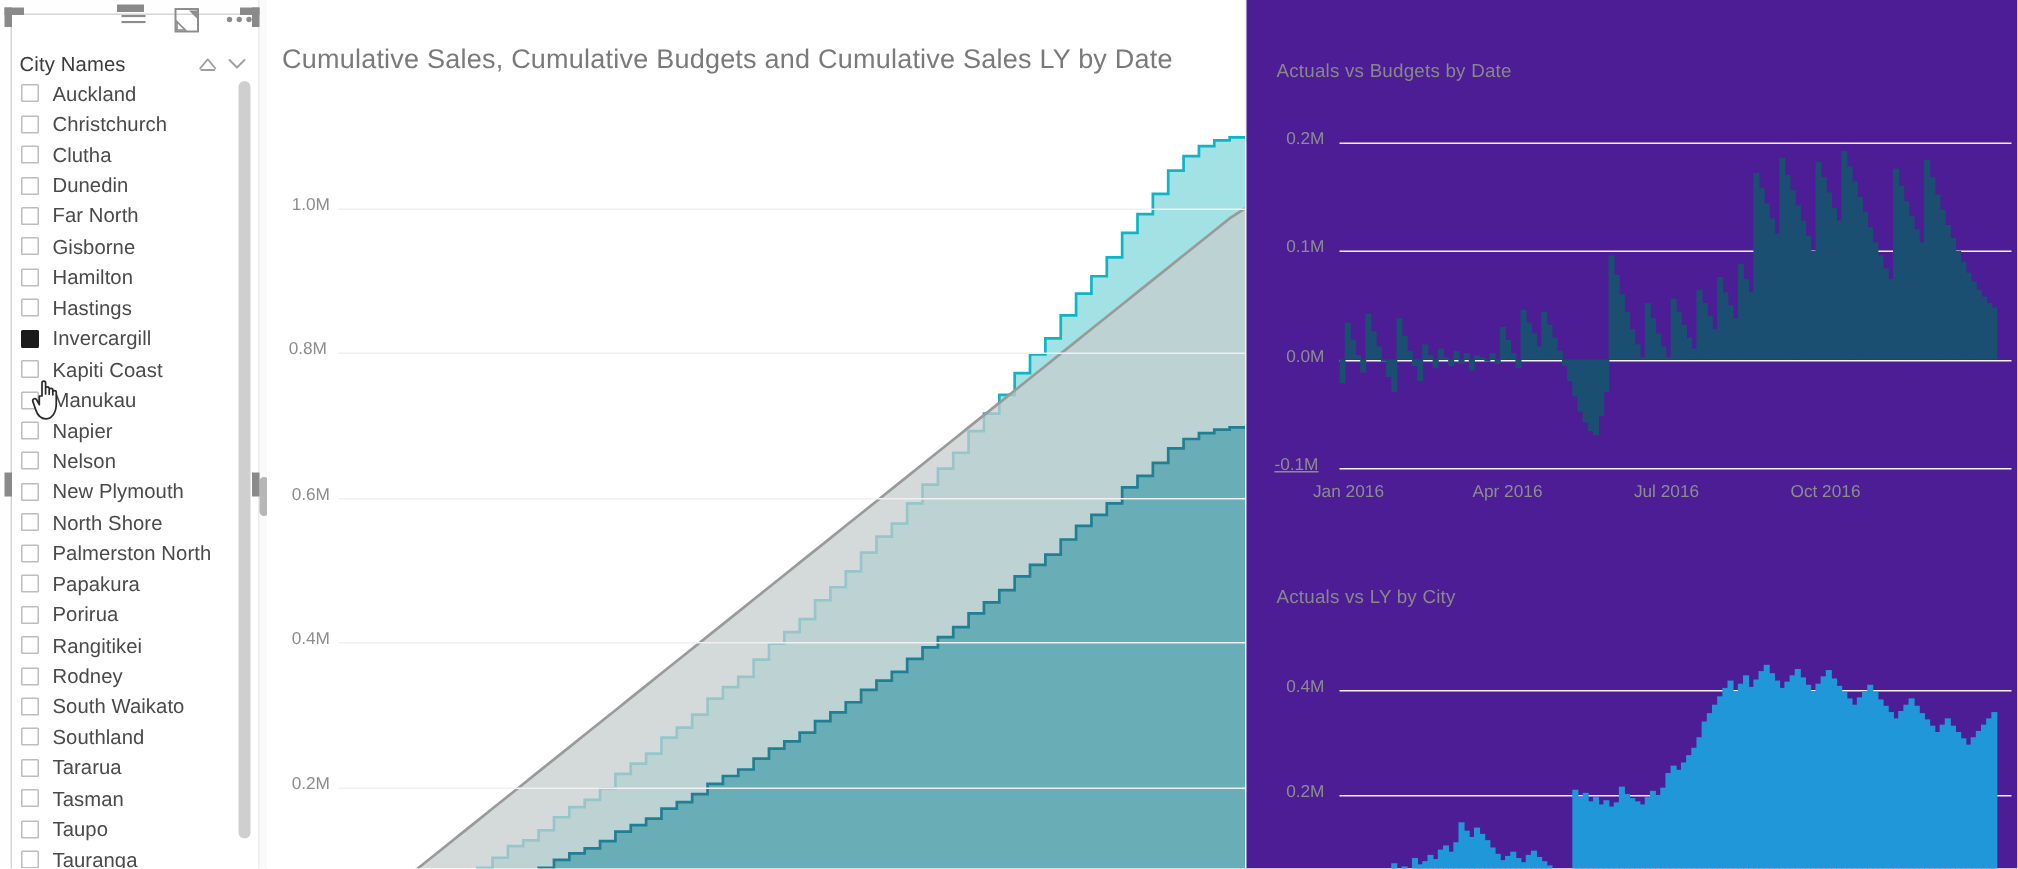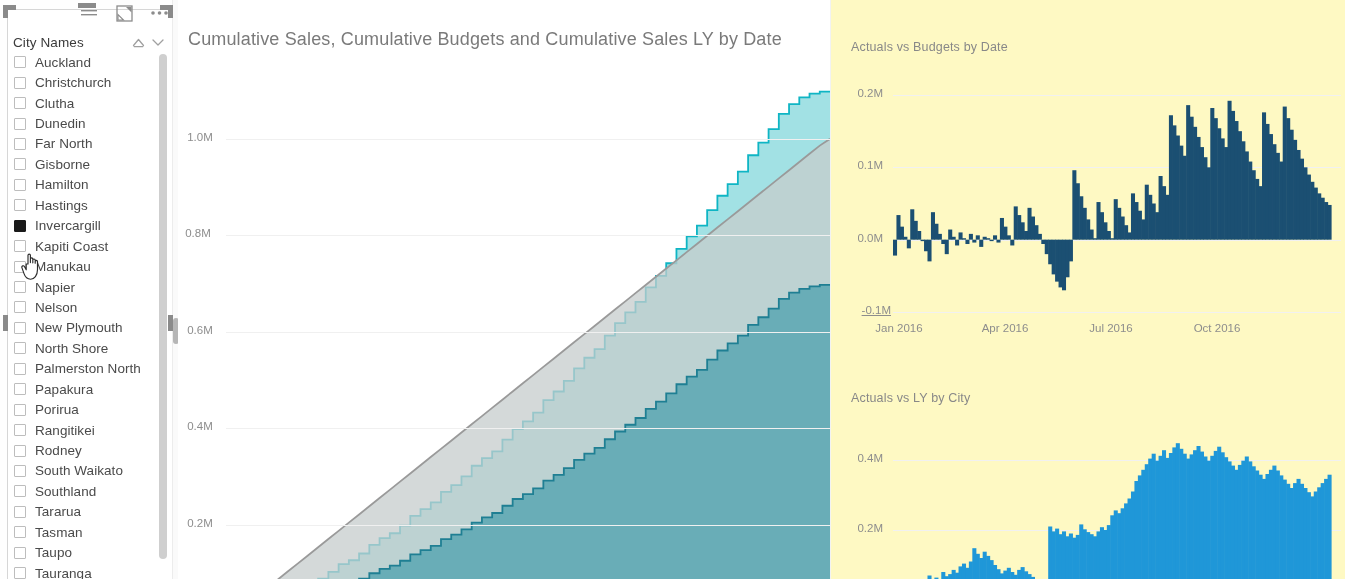--- a/index.html
+++ b/index.html
@@ -126,32 +126,32 @@
   .lg-entry { display: flex; align-items: center; gap: 4px; }
   .lg-dot { width: 9px; height: 9px; border-radius: 50%; }
   .lg-text { font-size: 11.5px; color: #4c4c4c; letter-spacing: 0.05px; }
 
   .mc-plot {
     position: absolute; left: 0; top: 80px;
     width: 652px; height: 499px;
   }
   .mc-ylabel {
     position: absolute; font-size: 11.5px; color: #8d8d8d;
-    text-align: center; width: 40px;
+    text-align: right; width: 40px;
   }
   .mc-grid {
     position: absolute; left: 48px; width: 604px; height: 1px;
     background: #f0f0f0;
   }
 
   
   .right-col {
     position: absolute; left: 830px; top: 0;
     width: 515px; height: 579px;
-    background: #fef9c3;
+    background: #4c1d95;
     border-left: 1px solid #f2f2f2;
   }
   .rc-title {
     position: absolute; font-size: 12.5px; color: #888; letter-spacing: 0.15px;
   }
   .rc-ylabel {
     position: absolute; font-size: 11.5px; color: #8d8d8d;
     text-align: right; width: 42px;
   }
   .rc-xlabel {
@@ -372,21 +372,21 @@
   <div class="right-col">
 
     <div class="rc-title" style="left:20px; top:40px;">Actuals vs Budgets by Date</div>
     <div id="avb-axis">
         <div class="rc-ylabel" style="left: 10px; top: 87px;">0.2M</div>
         <div class="rc-grid" style="left: 62px; width: 448px; top: 95px;"></div>
         <div class="rc-ylabel" style="left: 10px; top: 159.333px;">0.1M</div>
         <div class="rc-grid" style="left: 62px; width: 448px; top: 167.333px;"></div>
         <div class="rc-ylabel" style="left: 10px; top: 231.667px;">0.0M</div>
         <div class="rc-grid" style="left: 62px; width: 448px; top: 239.667px;"></div>
-        <div class="rc-ylabel" style="left: 18px; top: 304px; text-decoration: underline;">-0.1M</div>
+        <div class="rc-ylabel" style="left: 6px; top: 304px; text-decoration: underline;">-0.1M</div>
         <div class="rc-grid" style="left: 62px; width: 448px; top: 312px;"></div>
         <div class="rc-xlabel" style="left: 28px; top: 322px; width: 80px;">Jan 2016</div>
         <div class="rc-xlabel" style="left: 134px; top: 322px; width: 80px;">Apr 2016</div>
         <div class="rc-xlabel" style="left: 240px; top: 322px; width: 80px;">Jul 2016</div>
         <div class="rc-xlabel" style="left: 346px; top: 322px; width: 80px;">Oct 2016</div>
       </div>
     <svg id="avb-svg" style="position:absolute; left:0; top:0;" width="515" height="345">
         <rect x="62.00" y="239.67" width="4.05" height="15.91" fill="#1b4f72"></rect>
         <rect x="65.45" y="215.07" width="4.05" height="24.59" fill="#1b4f72"></rect>
         <rect x="68.90" y="226.65" width="4.05" height="13.02" fill="#1b4f72"></rect>

